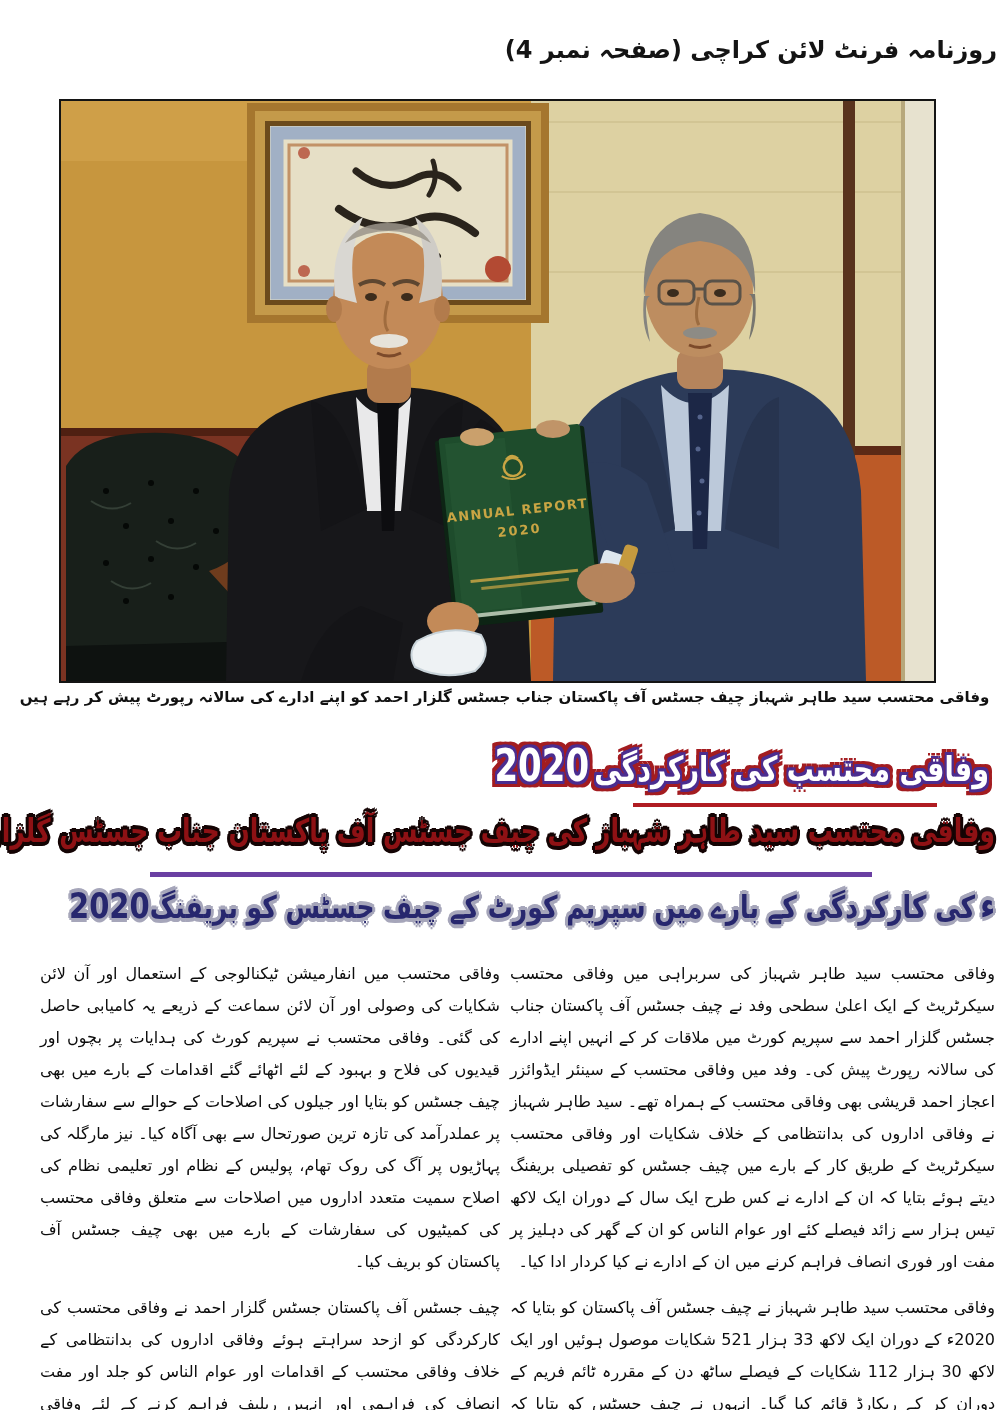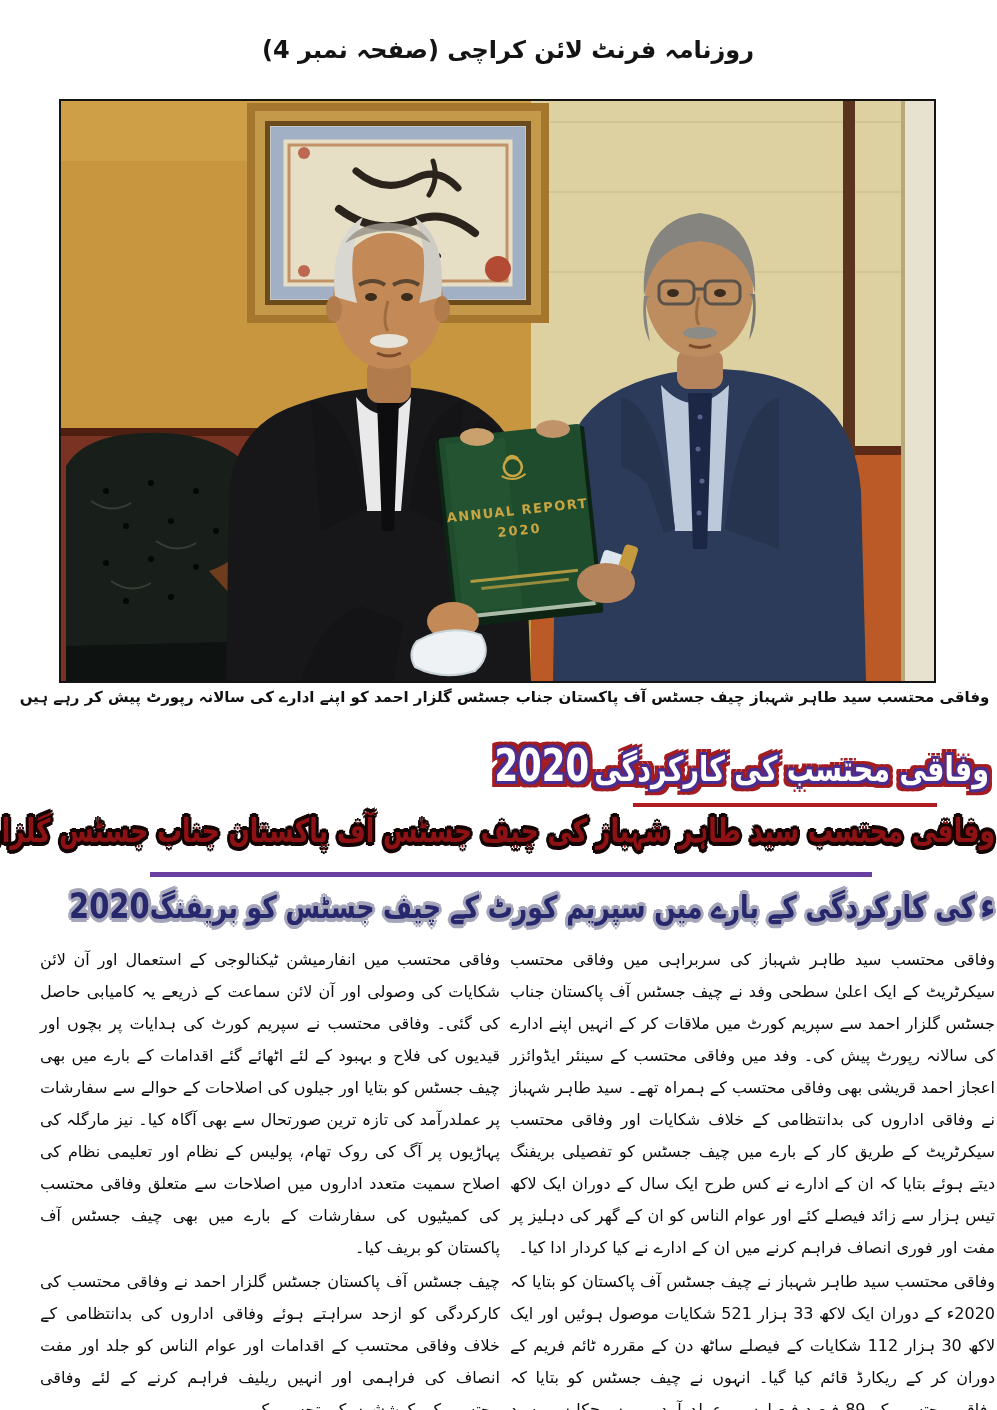--- a/index.html
+++ b/index.html
@@ -1,21 +1,21 @@
 <!DOCTYPE html>
 <html lang="ur" dir="rtl"><head>
 <meta charset="utf-8">
 <style>
   html,body{margin:0;padding:0;background:#ffffff;}
   body{width:997px;height:1410px;position:relative;overflow:hidden;
        font-family:"DejaVu Sans",sans-serif;direction:rtl;}
   .abs{position:absolute;}
 
   
-  .masthead{top:36px;left:0;right:0;text-align:center;
+  .masthead{top:36px;left:0;right:0;text-align:right;
     font-size:24px;font-weight:bold;color:#141414;letter-spacing:0;padding-left:19px;}
 
   
   .photo-frame{left:59px;top:99px;width:877px;height:584px;
     border:2px solid #141414;box-sizing:border-box;background:#c7963e;}
   .photo-frame svg{display:block;width:100%;height:100%;}
 
   
   .caption{top:688px;left:0;right:0;text-align:center;font-size:15px;
     font-weight:bold;color:#111;padding-left:12px;}
@@ -51,21 +51,21 @@
      -2px -2px 0 #a6a6ba, 2px -2px 0 #a6a6ba, -2px 2px 0 #a6a6ba, 2px 2px 0 #a6a6ba,
      0 -3px 0 #a6a6ba, 0 3px 0 #a6a6ba, -3px 0 0 #a6a6ba, 3px 0 0 #a6a6ba;}
   .h3-year{font-size:29px;}
   .h3-text{font-size:25px;}
 
   
   .columns{top:944px;right:2px;width:955px;display:flex;direction:rtl;gap:10px;}
   .col{direction:rtl;}
   .col-first{flex:0 0 50.8%;}
   .col-second{flex:1 1 auto;}
-  .col p{margin:0 0 2px 0;font-size:16px;line-height:32px;color:#0c0c0c;
+  .col p{margin:14px 0 2px 0;font-size:16px;line-height:32px;color:#0c0c0c;
     text-align:justify;font-weight:500;}
 </style>
 </head>
 <body>
 
 <div class="abs masthead">روزنامہ فرنٹ لائن کراچی (صفحہ نمبر 4)</div>
 
 <div class="abs photo-frame">
   <svg viewBox="0 0 873 580" preserveAspectRatio="none">
 

